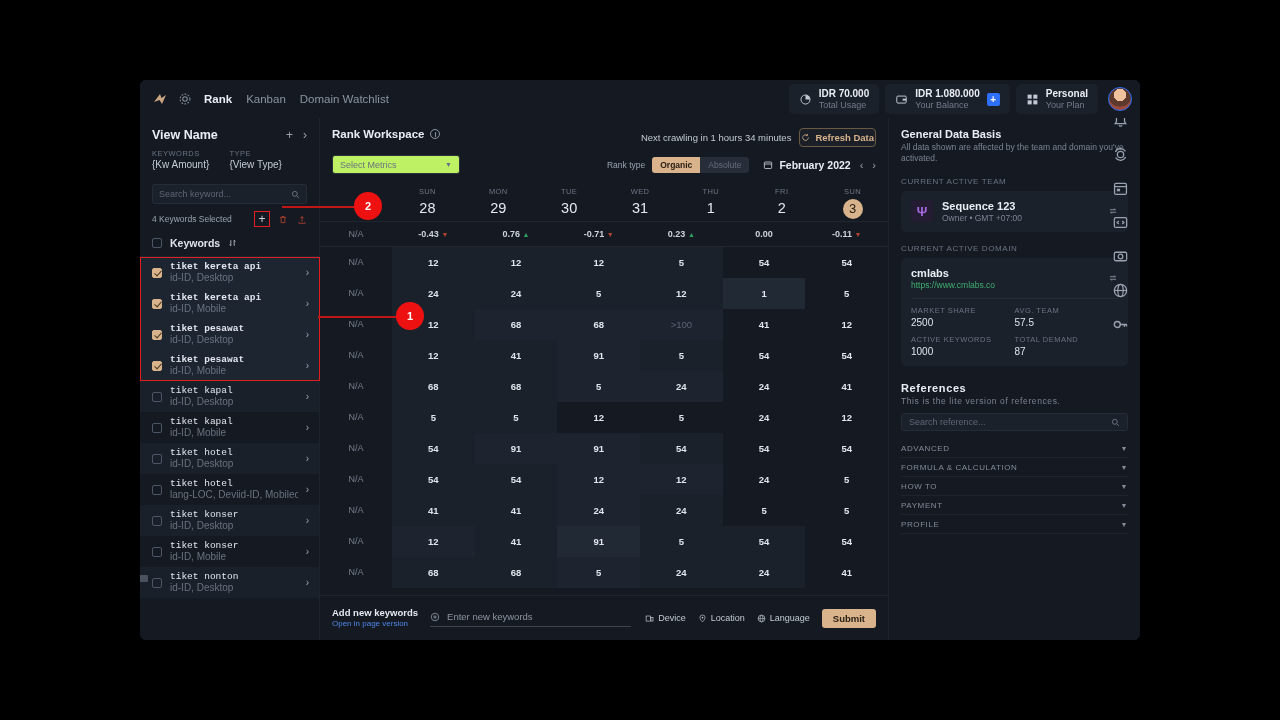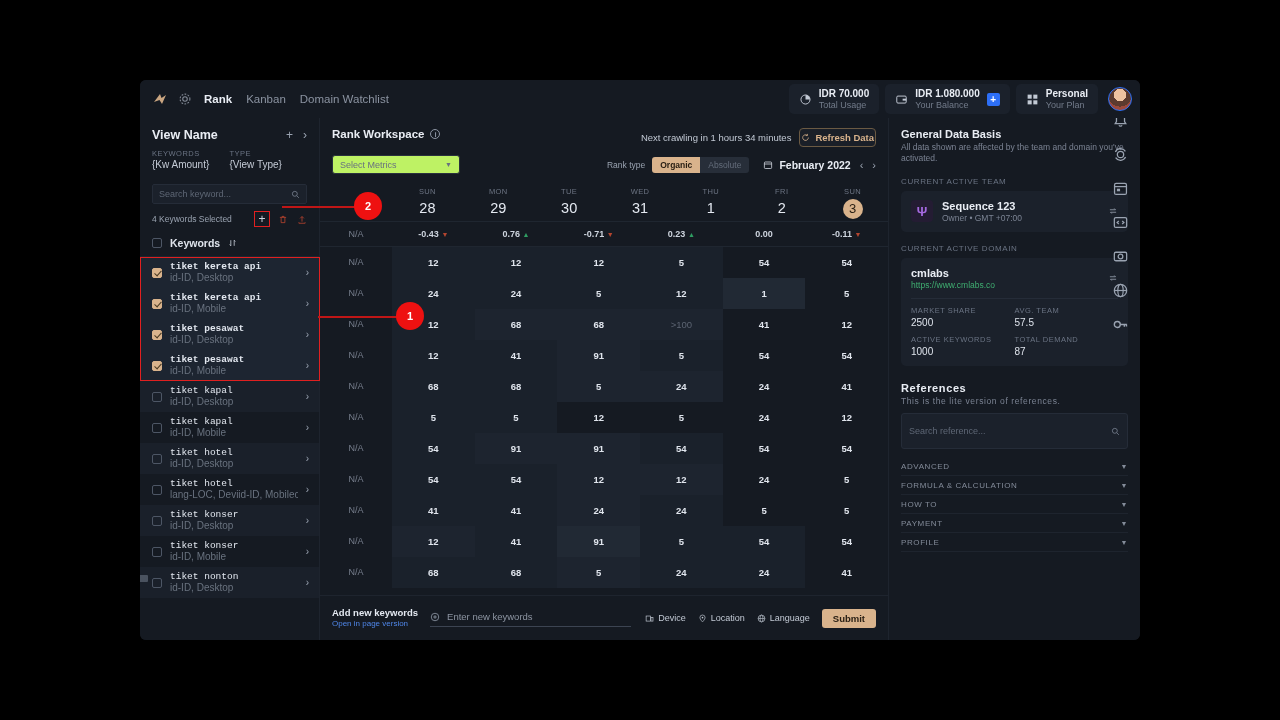--- a/index.html
+++ b/index.html
@@ -228,21 +228,21 @@
   .sync-ic { margin-left: auto; color: #9aa3b1; font-size: 9px; }
   .dom-n { font-size: 11px; font-weight: 700; color: #e9edf4; }
   .dom-u { font-size: 8.5px; color: #3fae71; margin-top: 1px; }
   .dom-div { height: 1px; background: #252c38; margin: 8px 0 7px 0; }
   .kv-grid { display: flex; flex-wrap: wrap; }
   .kv { width: 50%; margin-bottom: 7px; }
   .kv:nth-child(n+3) { margin-bottom: 0; }
   .kv .k { font-size: 7.5px; letter-spacing: .5px; color: #6a7383; }
   .kv .v { font-size: 10px; color: #dee3eb; margin-top: 2px; }
   .refsrch {
-    height: 36px; border-radius: 3px; background: #1b212b; border: 1px solid #252c38;
+    height: 18px; border-radius: 3px; background: #1b212b; border: 1px solid #252c38;
     display: flex; align-items: center; padding: 0 7px; margin-top: 6px;
   }
   .refsrch input { flex: 1; background: none; border: none; outline: none; color: #b6bdc9; font-size: 9px; font-family: inherit; }
   .refsrch input::placeholder { color: #5e6775; }
   .acc {
     display: flex; align-items: center; height: 19px;
     border-bottom: 1px solid #1e242e;
     font-size: 8px; letter-spacing: .6px; color: #838b99;
   }
   .acc .cv { margin-left: auto; font-size: 7px; color: #838b99; }

